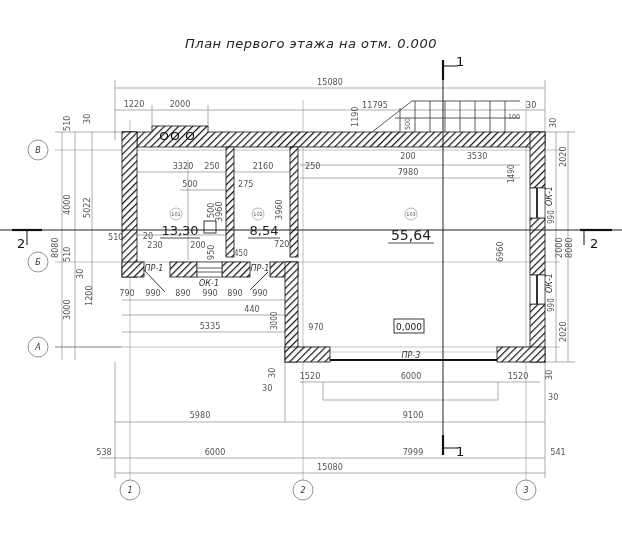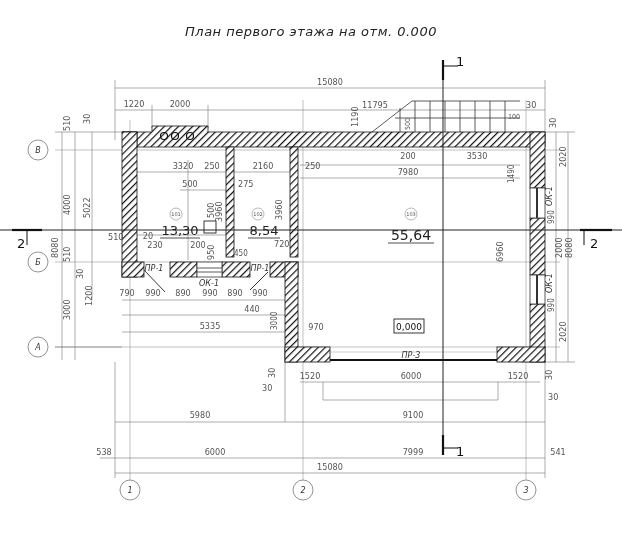--- a/index.html
+++ b/index.html
@@ -1,18 +1,18 @@
 <!DOCTYPE html>
 <html><head>
 <meta charset="utf-8">
 <style>
   html, body { margin: 0; padding: 0; background: #ffffff; }
   body { width: 622px; height: 537px; overflow: hidden; position: relative; font-family: "DejaVu Sans", sans-serif; }
   .title {
-    position: absolute; left: 0; top: 24px; width: 622px; text-align: center;
+    position: absolute; left: 0; top: 36px; width: 622px; text-align: center;
     font-family: "DejaVu Sans", sans-serif; font-style: italic; font-size: 13px; color: #222;
     letter-spacing: 0.5px;
   }
   svg { position: absolute; left: 0; top: 0; }
   .dim { font-family: "DejaVu Sans Condensed", "DejaVu Sans", sans-serif; font-size: 9px; fill: #555; }
   .lbl { font-family: "DejaVu Sans", sans-serif; font-size: 8px; fill: #333; font-style: italic; }
   .area { font-family: "DejaVu Sans", sans-serif; font-size: 13px; fill: #222; }
   .axis-t { font-family: "DejaVu Sans", sans-serif; font-size: 8px; fill: #333; font-style: italic; }
   .cut { font-family: "DejaVu Sans", sans-serif; font-size: 13px; fill: #111; }
 </style>

